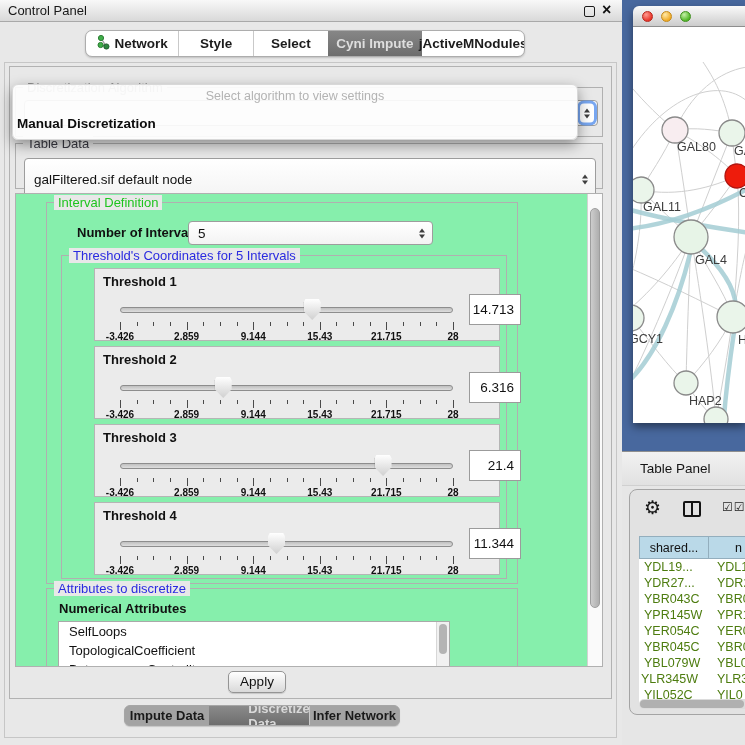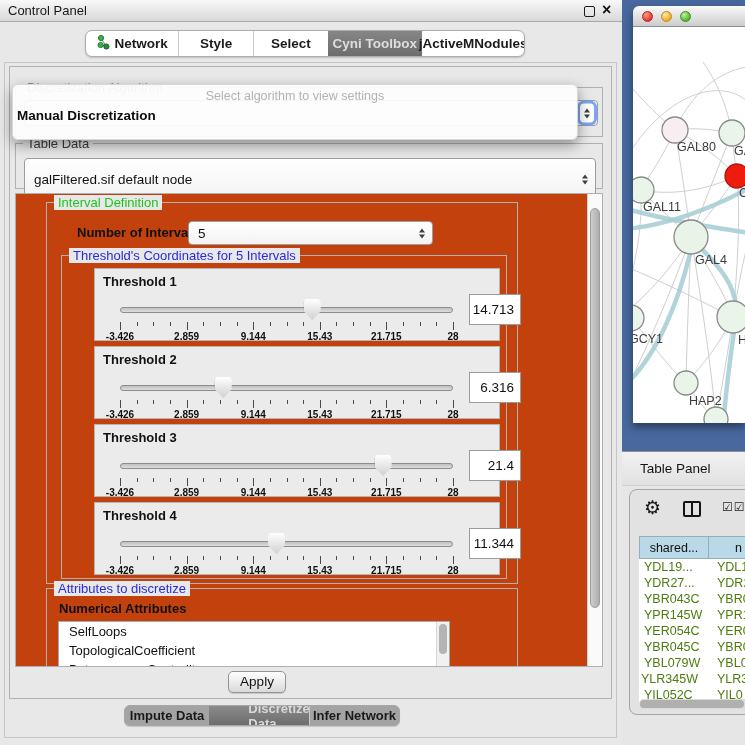--- a/index.html
+++ b/index.html
@@ -50,21 +50,21 @@
     border-top:4.5px solid #3f3f3f;}
   .spin.focus{background:#fff;box-shadow:0 0 0 3px rgba(96,152,238,.85);}
 
   .fs-algo{left:5px;top:20px;width:588px;height:50px;}
   .combo-algo{left:8px;top:12px;width:574px;height:26px;}
   .fs-tdata{left:5px;top:76px;width:588px;height:46px;}
   .combo-tdata{left:8px;top:14px;width:572px;height:42px;}
 
   
   .scrollpane{position:absolute;left:5px;top:126px;width:588px;height:474px;
-    border:1px solid #b0b0b0;background:#c2410c;overflow:hidden;}
+    border:1px solid #b0b0b0;background:#86efac;overflow:hidden;}
   .vsb{position:absolute;right:0;top:0;bottom:0;width:15px;background:#fafafa;border-left:1px solid #d2d2d2;}
   .vsb-thumb{position:absolute;left:2px;top:14px;width:10px;height:400px;border:1px solid #9e9e9e;
     border-radius:6px;background:linear-gradient(90deg,#cdcdcd,#aeaeae);}
 
   .fs-interval{left:30px;top:8px;width:472px;height:382px;}
   .noi-label{position:absolute;left:30px;top:22px;font-size:13px;font-weight:bold;color:#111;}
   .combo-noi{left:141px;top:18px;width:245px;height:24px;}
   .fs-thrs{left:14px;top:52px;width:446px;height:324px;}
   .thr-wrap{position:absolute;left:6px;right:6px;top:12px;margin-left:26px;}
   .thr{position:relative;height:73px;border:1px solid #b5b5b5;background:#ebebeb;margin-top:5px;}
@@ -104,21 +104,21 @@
   .bseg{display:flex;align-items:center;justify-content:center;color:#1a1a1a;height:100%;}
   .bseg.sel{background:linear-gradient(#8a8a8a,#6e6e6e);color:#d9d9d9;}
   .bseg.sep{border-left:1px solid #c9c9c9;}
 
   
   .algo-popup{position:absolute;left:12px;top:84px;width:566px;height:56px;z-index:60;
     background:rgba(253,253,253,0.93);border:1px solid #d8d8d8;border-radius:6px;
     box-shadow:0 5px 14px rgba(0,0,0,.40);}
   .popup-prompt{text-align:center;color:#b3b3b3;font-size:12.5px;margin-top:4px;}
   .popup-item{font-size:13.5px;color:#0d0d0d;margin-left:4px;margin-top:2px;white-space:nowrap;}
-  .popup-item.bold{font-weight:bold;margin-top:5px;}
+  .popup-item.bold{font-weight:bold;margin-top:13px;}
 
   
   .net-region{position:absolute;left:622px;top:0;width:123px;height:451px;background:#48689e;}
   .mac-window{position:absolute;left:11px;top:6px;width:112px;height:417px;
     border-radius:6px 0 0 0;overflow:hidden;box-shadow:0 4px 9px rgba(0,0,0,.45);}
   .mac-titlebar{height:21px;background:linear-gradient(#fafafa,#cccccc);
     border-bottom:1px solid #8e8e8e;display:flex;align-items:center;gap:8px;padding-left:9px;}
   .light{width:11px;height:11px;border-radius:50%;}
   .light.red{background:radial-gradient(circle at 35% 30%,#ff9a90,#e8362a 70%);border:1px solid #b5271e;}
   .light.yellow{background:radial-gradient(circle at 35% 30%,#ffe9a8,#f0ab26 70%);border:1px solid #c2881a;}
@@ -168,21 +168,21 @@
           </svg></span>
         <span>Network</span>
       </div>
       <div class="seg sep" style="width: 75px;">
         <span>Style</span>
       </div>
       <div class="seg sep" style="width: 75px;">
         <span>Select</span>
       </div>
       <div class="seg sel" style="width: 95px;">
-        <span>Cyni Toolbox</span>
+        <span>Cyni Impute</span>
       </div>
       <div class="seg" style="width: 102px;">
         <span>jActiveMNodules</span>
       </div>
     </div>
 
   <div class="outer-frame">
     <div class="content-frame">
 
       <div class="fieldset fs-algo">

